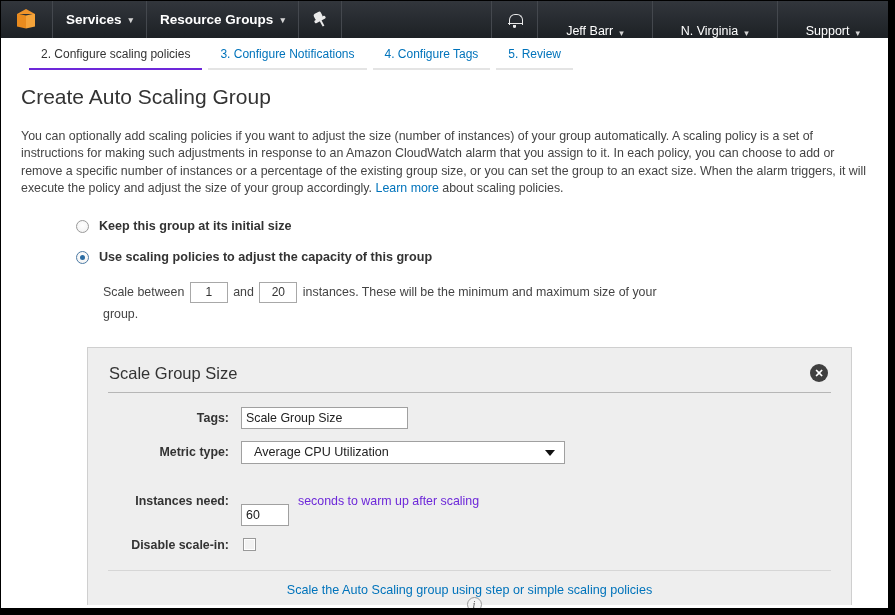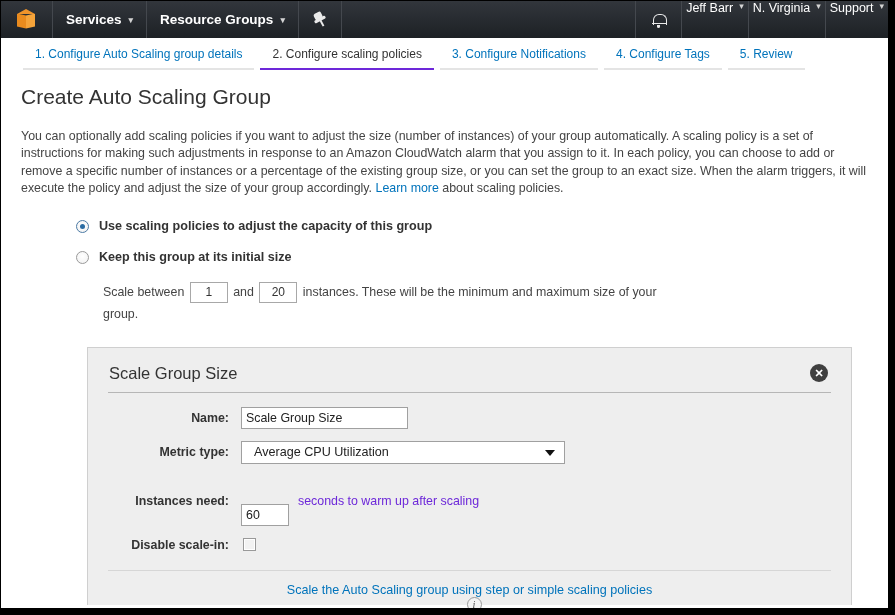--- a/index.html
+++ b/index.html
@@ -78,22 +78,22 @@
   }
   .nav-spacer { flex: 1; }
   .nav-right { display: flex; align-items: stretch; }
   .nav-bell {
     display: flex; align-items: center; justify-content: center;
     width: 46px;
     border-left: 1px solid #44484e;
     cursor: pointer;
   }
   .nav-ritem {
-    display: flex; align-items: flex-start;
-    padding: 0 4px;
+    display: flex; align-items: flex-end;
+    padding: 0 28px;
     font-size: 12.5px;
     color: #ffffff;
     border-left: 1px solid #44484e;
     white-space: nowrap;
     cursor: pointer;
   }
   .nav-ritem .caret { margin-left: 6px; font-size: 9px; color: #d4d4d4; }
 
   
   #tabs {
@@ -415,66 +415,65 @@
         <span class="caret">▾</span>
       </div>
       <div class="nav-ritem">
         <span>Support</span>
         <span class="caret">▾</span>
       </div>
     </div>
   </div>
 
   <div id="tabs">
-    <div class="tab">1. Configure Auto Scaling group details</div>
     <div class="tab-gap"></div>
     <div class="tab active">2. Configure scaling policies</div>
     <div class="tab-gap"></div>
     <div class="tab">3. Configure Notifications</div>
     <div class="tab-gap"></div>
     <div class="tab">4. Configure Tags</div>
     <div class="tab-gap"></div>
     <div class="tab">5. Review</div>
   </div>
 
   <div id="content">
 
     <h1 class="page-title">Create Auto Scaling Group</h1>
 
     <p class="intro"><span>You can optionally add scaling policies if you want to adjust the size (number of instances) of your group automatically. A scaling policy is a set of instructions for making such adjustments in response to an Amazon CloudWatch alarm that you assign to it. In each policy, you can choose to add or remove a specific number of instances or a percentage of the existing group size, or you can set the group to an exact size. When the alarm triggers, it will execute the policy and adjust the size of your group accordingly. </span><a href="#">Learn more</a><span> about scaling policies.</span></p>
 
     <div class="radio-block">
       <div class="radio-row">
+        <span class="radio"></span>
+        <span class="radio-label">Keep this group at its initial size</span>
+      </div>
+      <div class="radio-row">
         <span class="radio on"></span>
         <span class="radio-label">Use scaling policies to adjust the capacity of this group</span>
-      </div>
-      <div class="radio-row">
-        <span class="radio"></span>
-        <span class="radio-label">Keep this group at its initial size</span>
       </div>
     </div>
 
     <div class="scale-between"><span>Scale between</span>
       <input class="num-inline" type="text" value="1" style="">
       <span>and</span>
       <input class="num-inline" type="text" value="20" style="">
       <span>instances. These will be the minimum and maximum size of your group.</span>
     </div>
 
     <div id="panel">
 
       <div class="panel-head">
         <span class="panel-title">Scale Group Size</span>
         <span class="close-btn">✕</span>
       </div>
 
       <div class="form">
 
         <div class="frow">
-          <div class="flabel">Name:</div>
+          <div class="flabel">Tags:</div>
           <input class="txt w-name" type="text" value="Scale Group Size" style="">
         </div>
 
         <div class="frow">
           <div class="flabel">Metric type:</div>
           <div class="sel-wrap">
             <span class="sel-val">Average CPU Utilization</span>
             <span class="arrow"></span>
           </div>
         </div>

